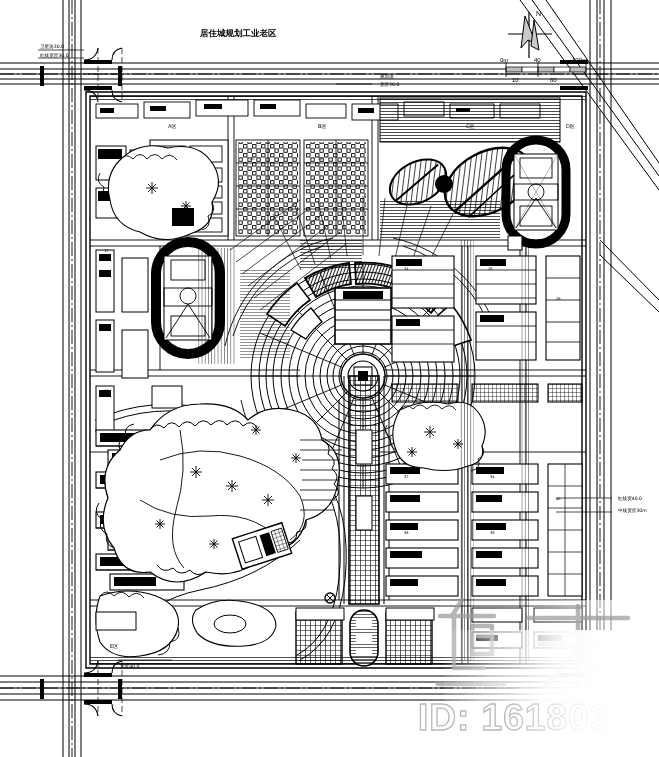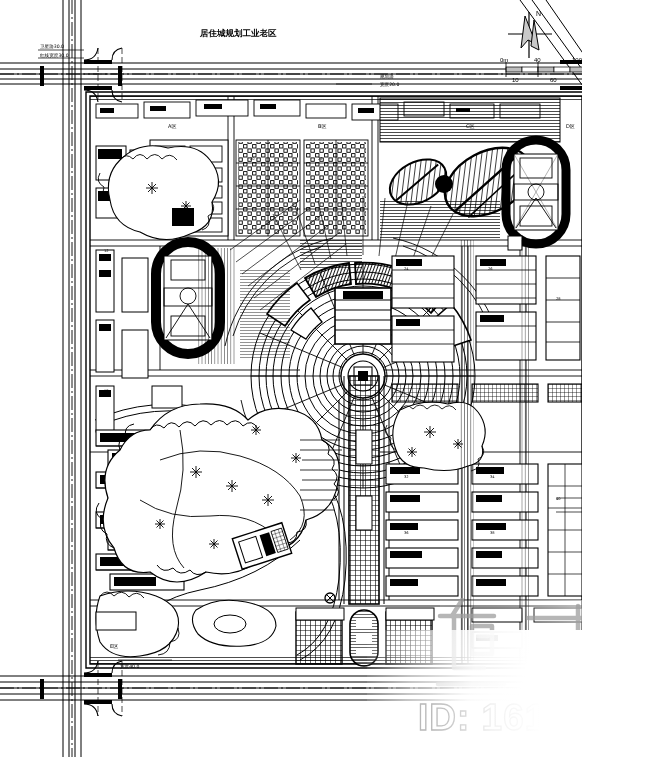--- a/index.html
+++ b/index.html
@@ -1,19 +1,19 @@
 <!DOCTYPE html>
 <html><head>
 <meta charset="utf-8">
 <title>CAD Site Plan</title>
 <style>
   html,body{margin:0;padding:0;background:#ffffff;}
   body{width:659px;height:757px;overflow:hidden;
        font-family:"Liberation Sans",sans-serif;}
-  #stage{position:relative;width:582px;height:757px;background:#fff;overflow:hidden;}
+  #stage{position:relative;width:659px;height:757px;background:#fff;overflow:hidden;}
   #cad{position:absolute;left:0;top:0;width:659px;height:757px;}
   .wm-logo{position:absolute;left:432px;top:592px;width:205px;height:105px;
            pointer-events:none;}
   .wm-id{position:absolute;left:418px;top:697px;
          font-family:"Liberation Sans",sans-serif;
          font-size:37px;font-weight:700;letter-spacing:1px;
          color:transparent;
          -webkit-text-stroke:1.3px #b9b9b9;
          white-space:nowrap;pointer-events:none;}
   .fadebox{position:absolute;right:0;top:630px;width:215px;height:127px;

